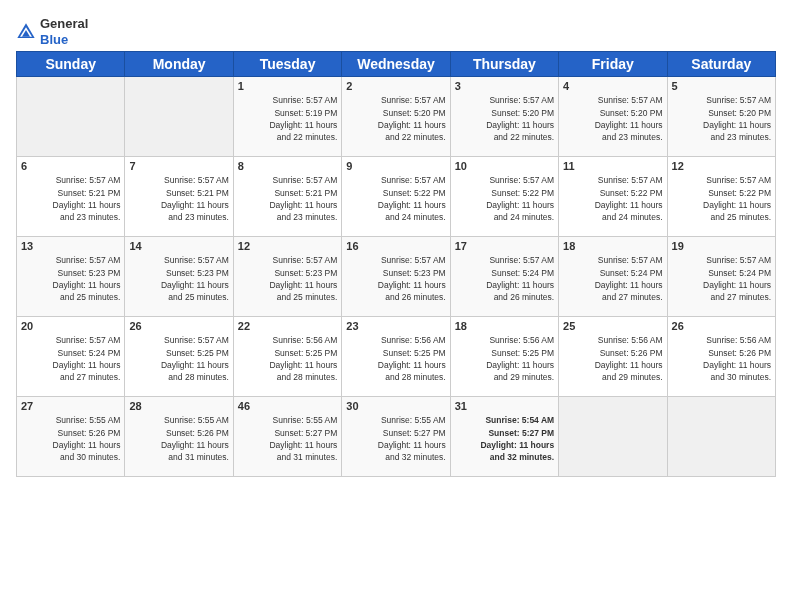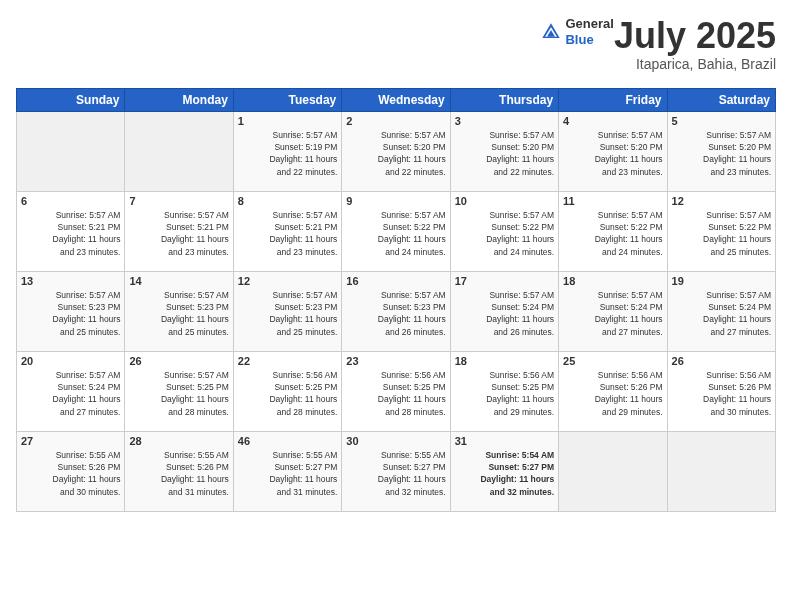--- a/index.html
+++ b/index.html
@@ -11,23 +11,23 @@
       overflow: hidden;
     }
     .page {
       width: 792px;
       height: 612px;
       padding: 16px;
       background: #fff;
     }
     .header {
       display: flex;
-      justify-content: flex-end;
+      justify-content: space-between;
       align-items: flex-start;
-      margin-bottom: 16px;
+      margin-bottom: 4px;
     }
     .logo {
       display: flex;
       align-items: center;
     }
     .logo-text {
       display: flex;
       flex-direction: column;
       font-size: 13px;
       font-weight: bold;
@@ -55,22 +55,22 @@
     }
     table {
       width: 100%;
       border-collapse: collapse;
       font-size: 9px;
     }
     thead th {
       background: #2563c7;
       color: #fff;
       padding: 4px 5px;
-      text-align: right;
-      font-size: 12px;
+      text-align: center;
+      font-size: 14px;
       font-weight: bold;
       border: 1px solid #1a4fa0;
     }
     tbody td {
       border: 1px solid #ccc;
       vertical-align: top;
       padding: 3px 4px;
       height: 80px;
       width: calc(100% / 7);
       background: #fff;
@@ -103,24 +103,20 @@
       <svg class="logo-icon" viewBox="0 0 30 30">
         <polygon points="15,2 28,24 2,24" fill="#2563c7"></polygon>
         <polygon points="15,8 24,22 6,22" fill="#fff"></polygon>
         <polygon points="15,12 21,22 9,22" fill="#2563c7"></polygon>
       </svg>
       <div class="logo-text">
         <span class="logo-general">General</span>
         <span class="logo-blue">Blue</span>
       </div>
     </div>
-    <div class="title-block">
-      <div class="month-title">July 2025</div>
-      <div class="subtitle">Itaparica, Bahia, Brazil</div>
-    </div>
   </div>
 
   <table>
     <thead>
       <tr>
       <th>Sunday</th>
           <th>Monday</th>
           <th>Tuesday</th>
           <th>Wednesday</th>
           <th>Thursday</th>

